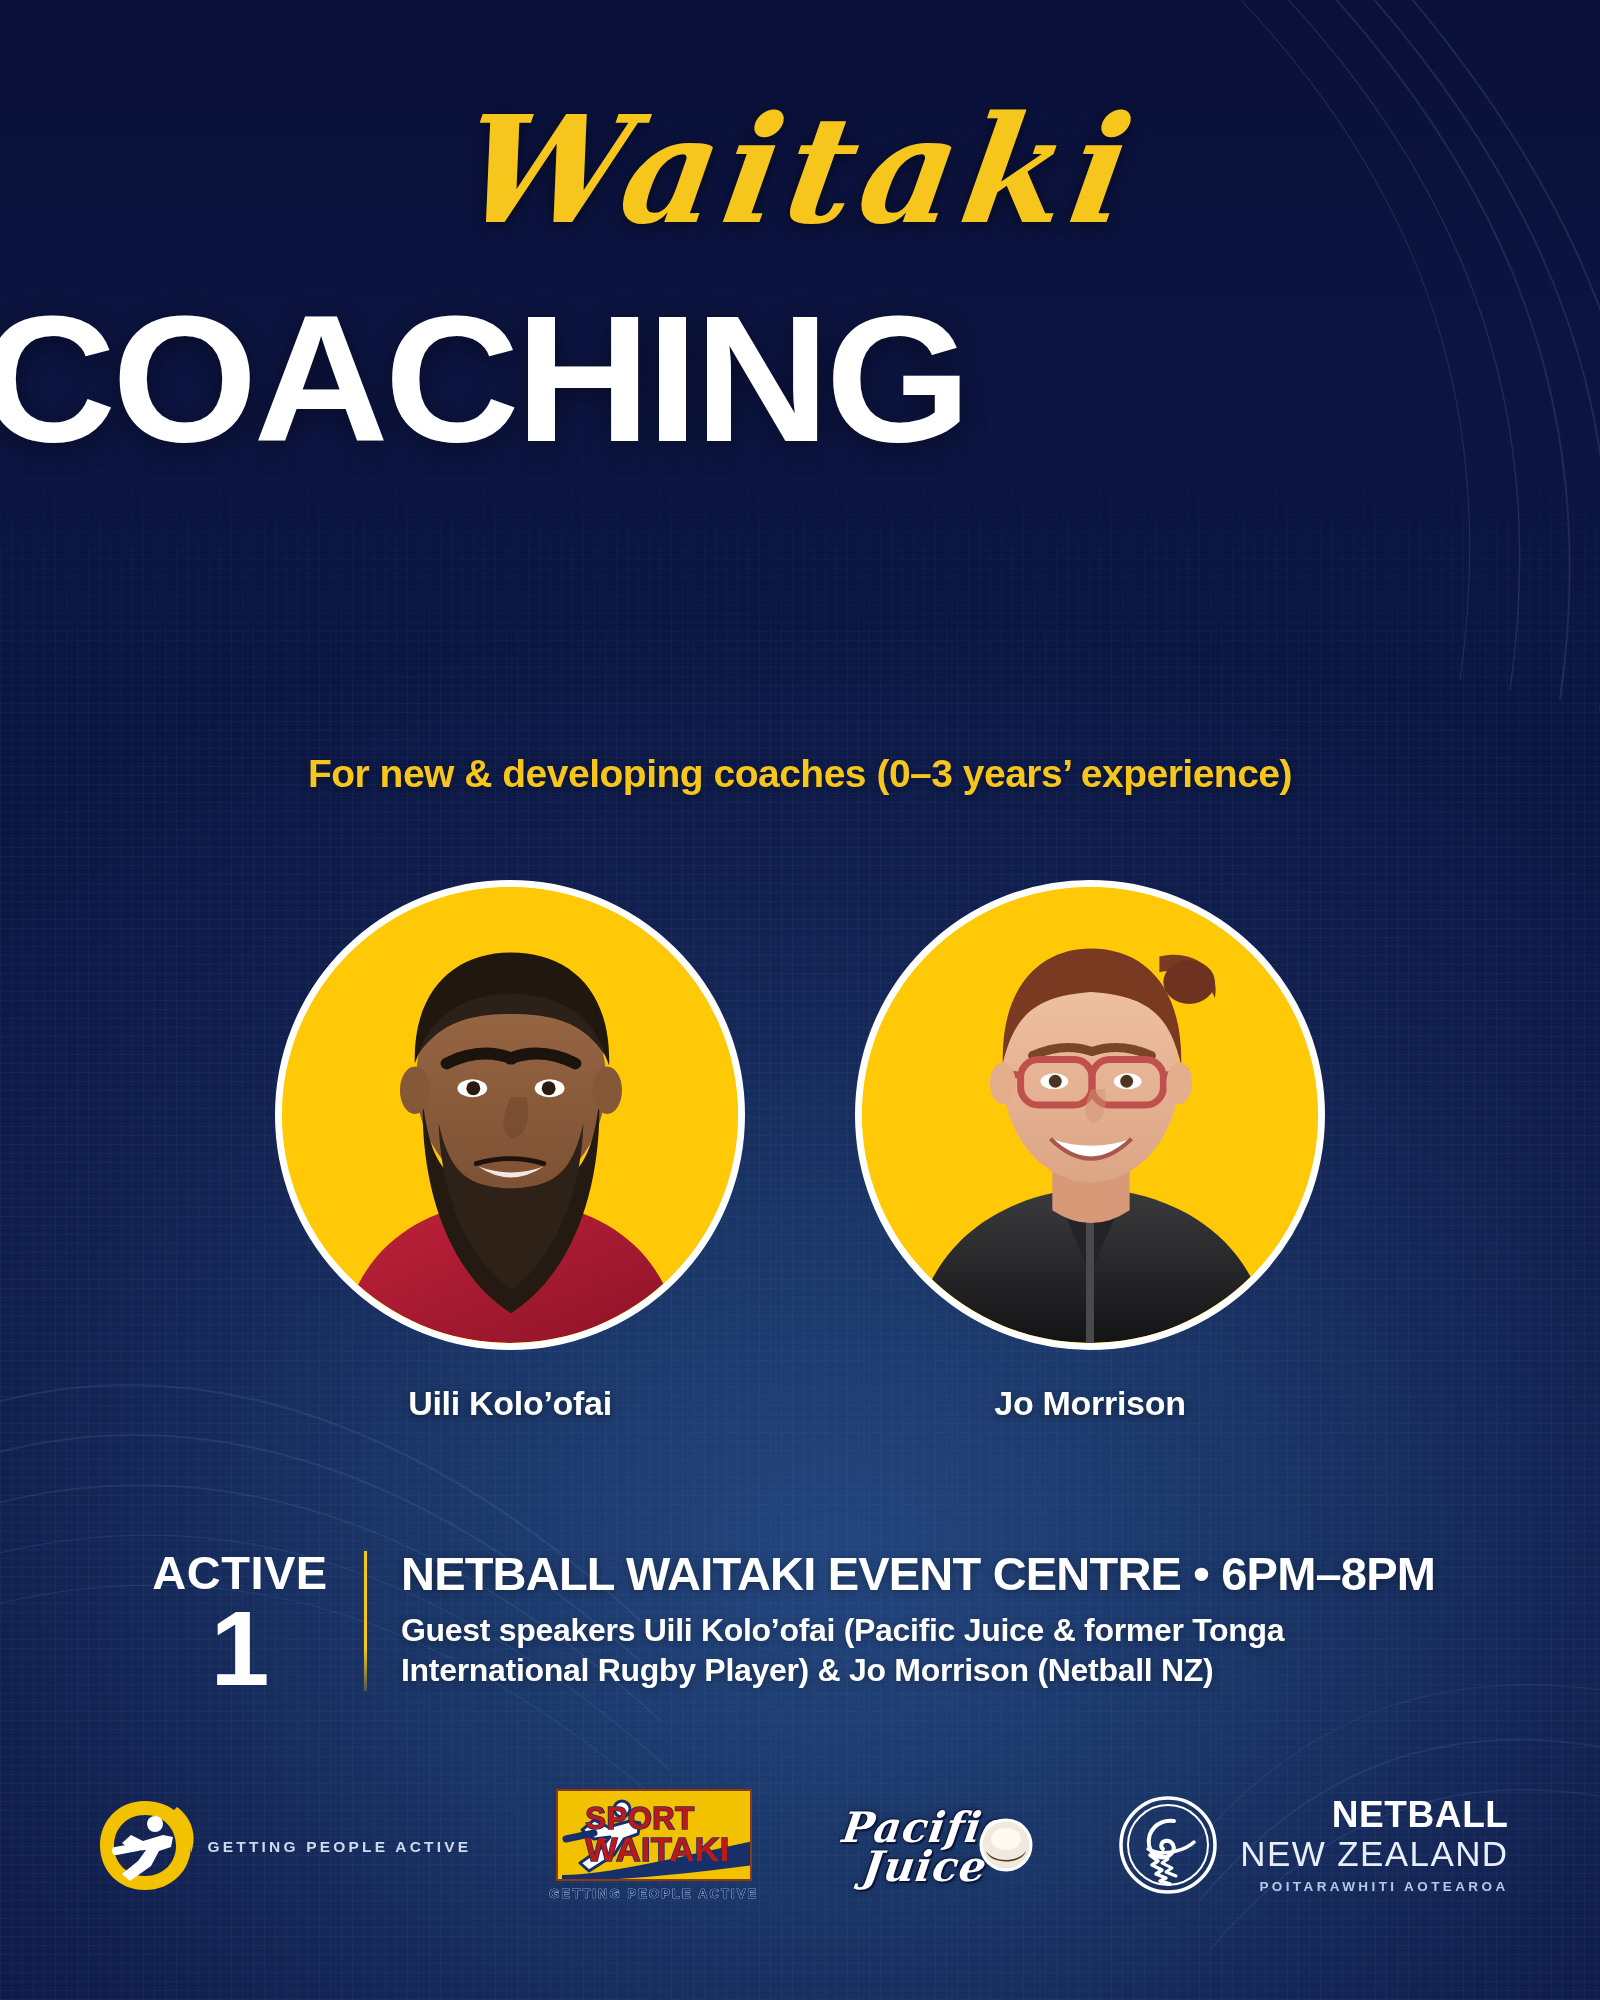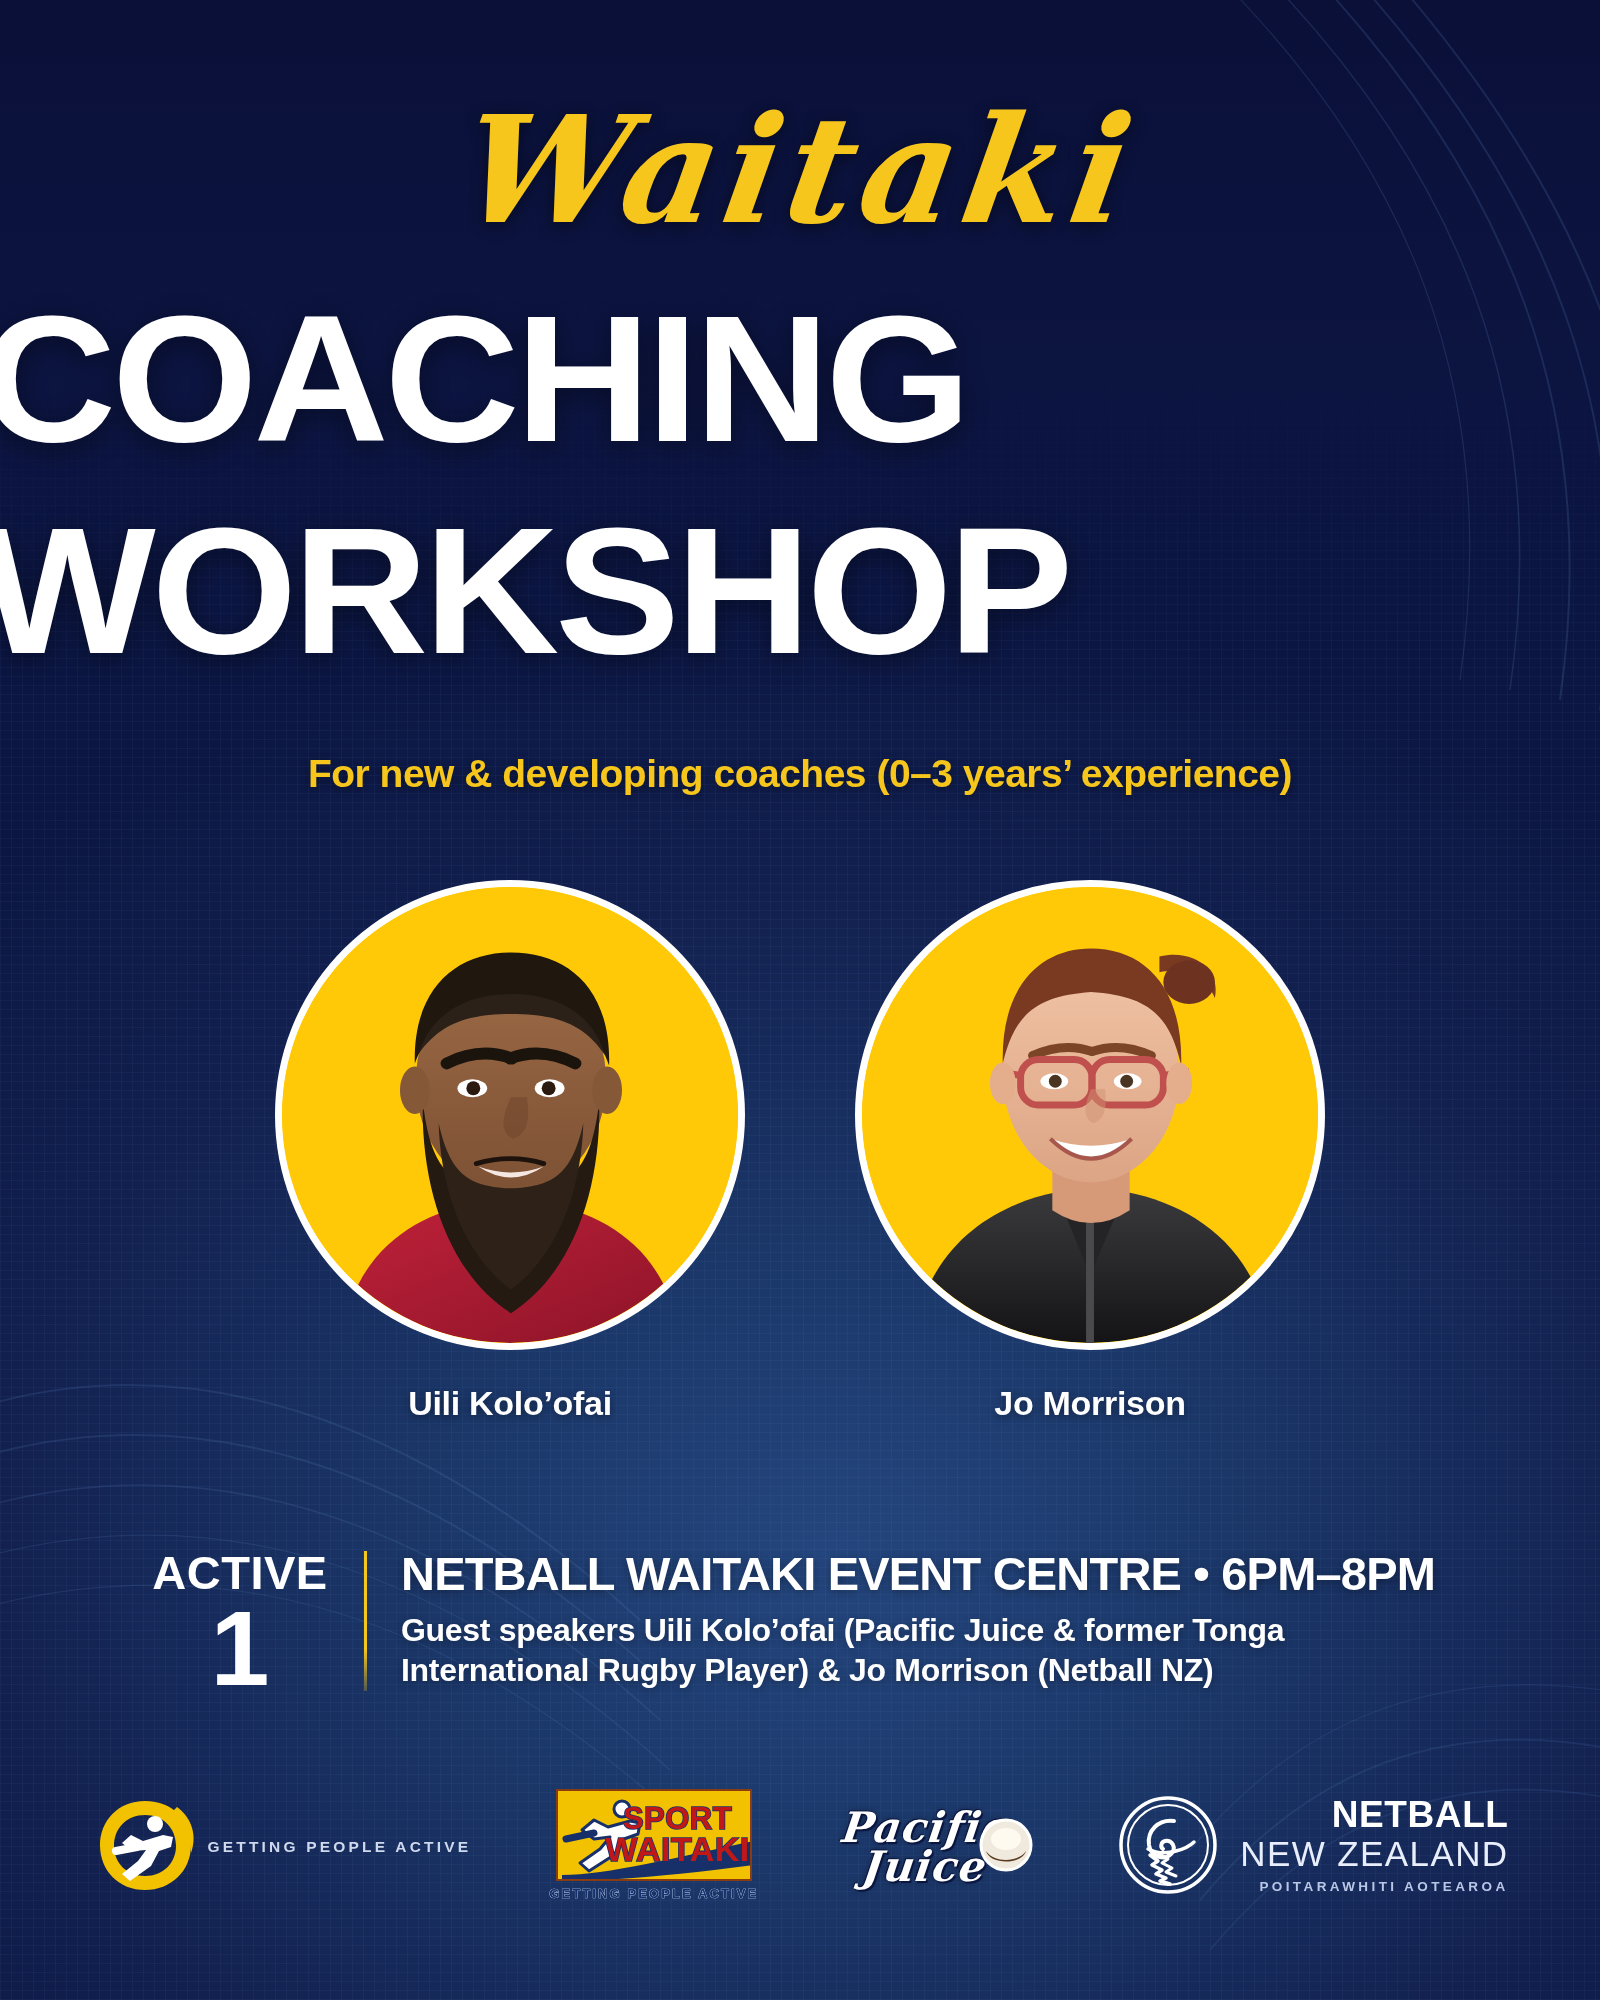--- a/index.html
+++ b/index.html
@@ -162,21 +162,21 @@
   }
 
   
   .lo-waitaki { flex-direction:column; align-items:center; }
   .wt-box {
     background:#F2C200; width:196px; height:92px; position:relative; overflow:hidden;
     border:2px solid #8a3b10;
     display:flex; align-items:center; justify-content:flex-end;
   }
   .wt-words {
-    position:relative; z-index:3; text-align:center; padding-right:0; line-height:.92;
+    position:relative; z-index:3; text-align:left; padding-right:20px; line-height:.92;
   }
   .wt-w1 { color:#C01818; font-weight:900; font-size:31px; letter-spacing:.5px;
     -webkit-text-stroke:1.6px #17306a; paint-order:stroke fill; }
   .wt-w2 { color:#C01818; font-weight:900; font-size:34px; letter-spacing:.5px;
     -webkit-text-stroke:1.6px #17306a; paint-order:stroke fill; }
   .wt-sub {
     color:#14306d; font-weight:900; font-size:13px; letter-spacing:2.1px; margin-top:5px;
     -webkit-text-stroke:.6px #cfe0ff; paint-order:stroke fill;
   }
 
@@ -228,23 +228,20 @@
       <path d="M1660,1810 C1450,1750 1310,1830 1210,1950" stroke-width="1.6"></path>
       <path d="M1660,1700 C1430,1650 1290,1730 1190,1850" stroke-width="1.2"></path>
     </g>
   </svg>
 
   <div class="script-title">Waitaki</div>
 
   <div class="head head-1">
     <span>COACHING</span>
   </div>
-  <div class="head head-2">
-    <span>WORKSHOP</span>
-  </div>
 
   <div class="subtitle">For new &amp; developing coaches (0–3 years’ experience)</div>
 
   <div class="portraits">
 
     <div class="person">
       <div class="disc-wrap">
         <div class="disc">
           <svg viewBox="0 0 460 460" width="100%" height="100%">
             <defs>

